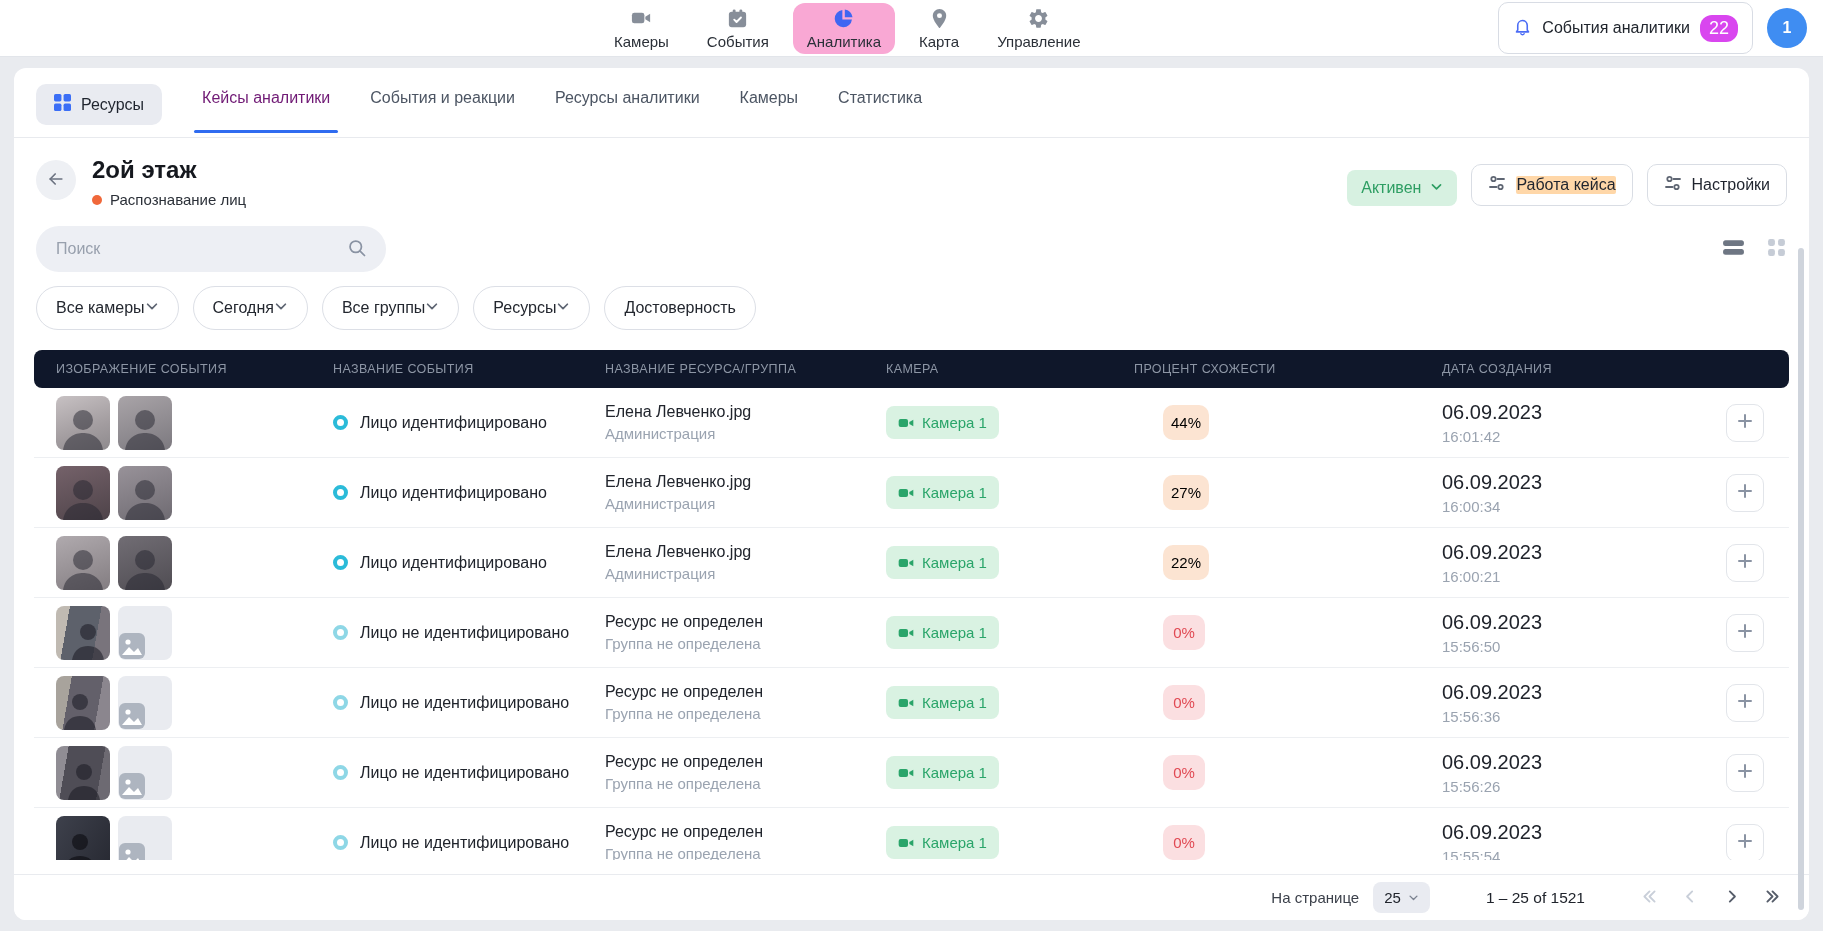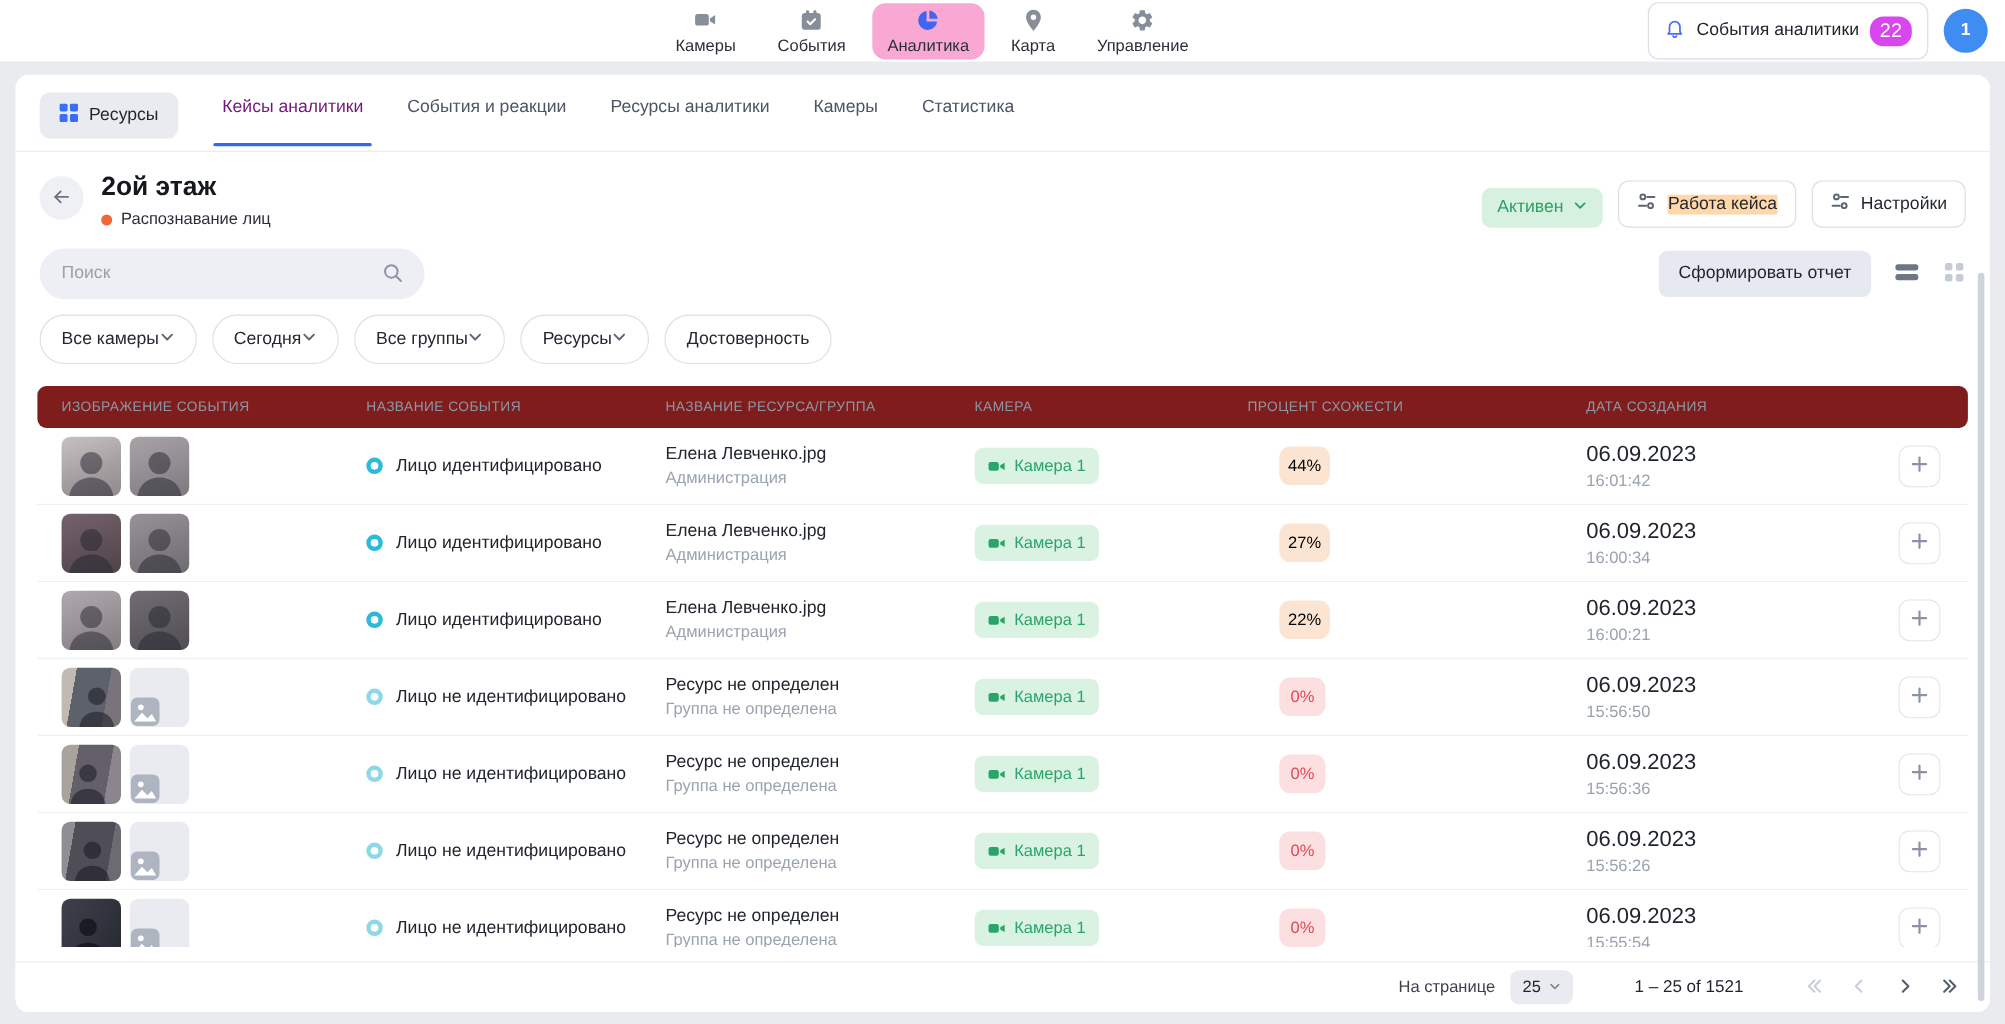--- a/index.html
+++ b/index.html
@@ -61,21 +61,21 @@
   .report-btn{ background:#e6e9ef; border:none; border-radius:8px; padding:12px 18px;
     font-size:16px; color:#20252d; font-family:inherit; cursor:pointer;}
   .view-btn{ background:none; border:none; cursor:pointer; display:flex; }
   
   .filters-row{ display:flex; gap:14px; padding:4px 22px 16px; }
   .filter-pill{ display:flex; align-items:center; background:#fff; border:1px solid #dcdfe6;
     border-radius:23px; padding:12px 19px; font-size:16px; color:#23272f; font-family:inherit; cursor:pointer;}
   
   .table{ margin:4px 20px 0; }
   .tgrid{ display:grid; grid-template-columns:299px 272px 281px 248px 308px 258px 1fr; align-items:center; }
-  .thead{ background:#7f1d1d; border-radius:8px; height:38px; }
+  .thead{ background:#0f172a; border-radius:8px; height:38px; }
   .thead .hcell{ font-size:12.5px; color:#8d96a5; letter-spacing:.4px; }
   .hcell:first-child, .c-img{ padding-left:22px; }
   .tbody{ height:472px; overflow:hidden; }
   .trow{ height:70px; border-bottom:1px solid #edeff2; cursor:pointer; }
   .c-img{ display:flex; gap:8px; }
   .thumb{ width:54px; height:54px; border-radius:8px; overflow:hidden; position:relative; cursor:pointer;}
   .thumb svg{ position:absolute; bottom:0; left:0; }
   .thumb.ph-ico{ background:#e9ebf0; display:flex; align-items:center; justify-content:center; }
   .r0a{background:linear-gradient(160deg,#c7c1c3,#a39da0 60%,#8e8a8d)}
   .r0b{background:linear-gradient(160deg,#a9a4a8,#7c797f)}
@@ -261,21 +261,20 @@
       <div class="search-box">
         <input type="text" placeholder="Поиск" style="">
         <span class="search-ic">
           <svg width="21" height="21" viewBox="0 0 24 24" fill="none" stroke="#8a93a3" stroke-width="2" stroke-linecap="round">
               <circle cx="10" cy="10" r="6.5"></circle>
               <path d="M15 15l5 5"></path>
             </svg>
         </span>
       </div>
       <div class="toolbar-right">
-        <button class="report-btn">Сформировать отчет</button>
         <button class="view-btn">
           <span>
             <svg width="25" height="21" viewBox="0 0 24 20">
                 <rect x="2" y="3" width="20" height="5.5" rx="2.4" fill="#6e7683"></rect>
                 <rect x="2" y="11.5" width="20" height="5.5" rx="2.4" fill="#6e7683"></rect>
               </svg>
           </span>
         </button>
         <button class="view-btn">
           <span>

